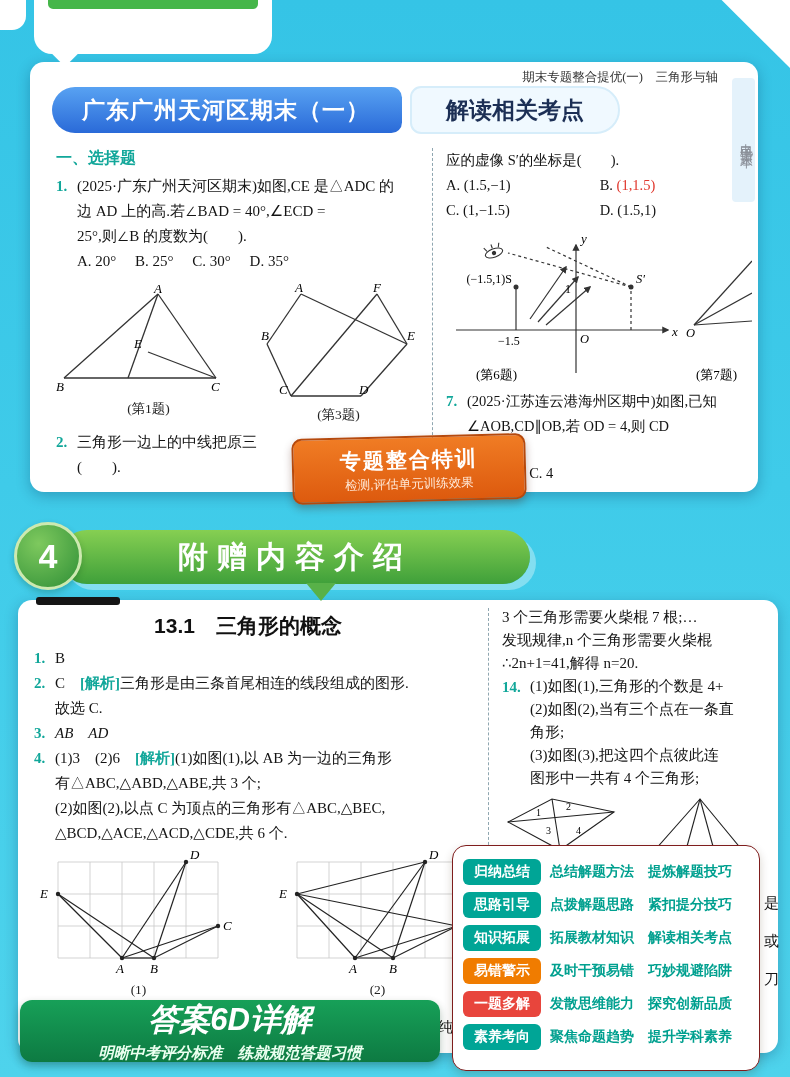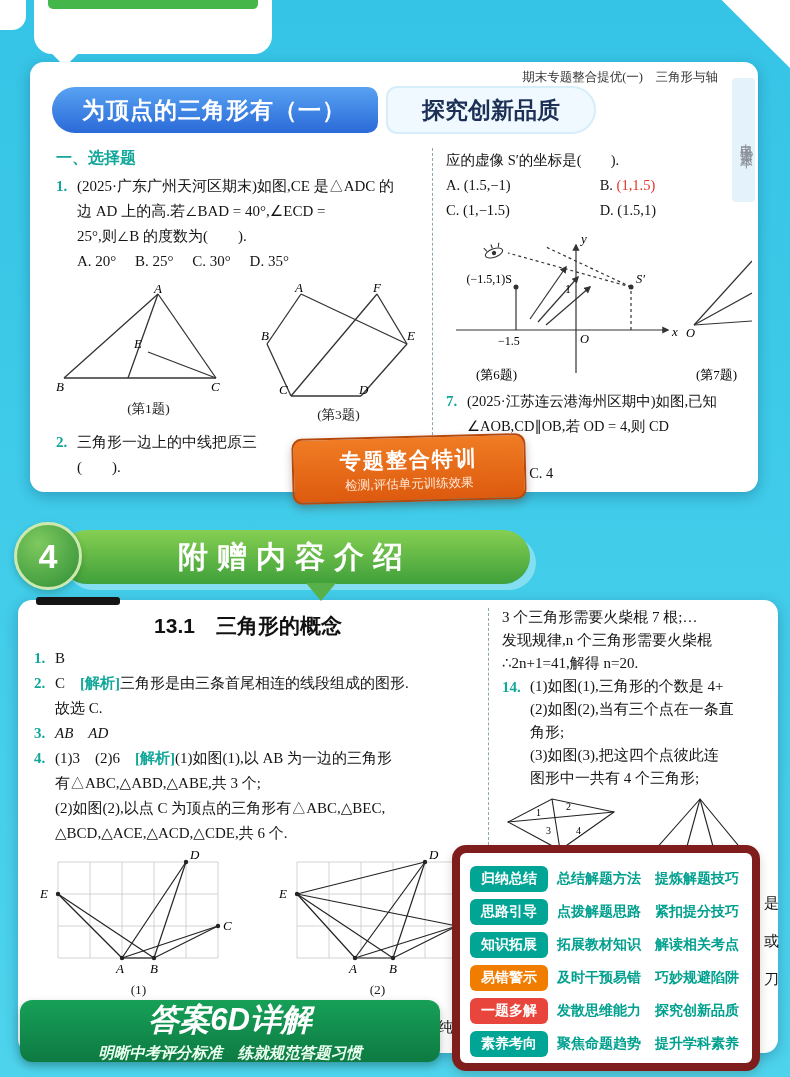--- a/index.html
+++ b/index.html
@@ -51,21 +51,21 @@
     border-top:18px solid #58b148;}
   
   .badge-green{position:absolute;left:20px;top:1000px;width:420px;height:62px;z-index:6;
     background:linear-gradient(180deg,#17a058,#0d7a42);border-radius:12px;display:flex;
     flex-direction:column;align-items:center;justify-content:center;
     box-shadow:0 4px 8px rgba(0,50,20,.3);}
   .badge-green .t1{color:#fff;font-size:31px;font-weight:bold;font-style:italic;}
   .badge-green .t2{color:#eaffef;font-size:15.5px;font-weight:bold;font-style:italic;margin-top:2px;}
   
   .tags-panel{position:absolute;left:452px;top:845px;width:308px;height:226px;z-index:6;
-    background:#fff;border:8px solid #7f1d1d;border-radius:14px;padding:6px 0;
+    background:#fff;border:1px solid #7f1d1d;border-radius:14px;padding:6px 0;
     box-sizing:border-box;box-shadow:0 4px 10px rgba(60,40,0,.2);}
   .tag-row{display:flex;align-items:center;margin:7px 10px;}
   .tag-pill{flex:0 0 78px;text-align:center;color:#fff;font-weight:bold;font-size:14px;
     padding:4px 0;border-radius:6px;}
   .tag-desc{margin-left:9px;font-size:14px;font-weight:bold;color:#00a08f;white-space:nowrap;}
   .fragment{position:absolute;z-index:2;font-family:"Liberation Serif",serif;
     font-size:15px;color:#141414;}
   svg text{font-family:"Liberation Serif",serif;}
 </style>
 </head>
@@ -81,22 +81,22 @@
 <div class="page" style="left:30px;top:62px;width:728px;height:430px;">
 
   <div class="abs serif" style="top:7px;right:40px;font-size:12.5px;color:#333;">期末专题整合提优(一)　三角形与轴</div>
 
   <div class="abs" style="top:16px;right:3px;width:23px;height:124px;background:#e4f2fb;border-radius:4px;
               writing-mode:vertical-rl;text-align:center;font-size:13px;color:#8a8f98;letter-spacing:3px;z-index:3;">
     <span>电子错题本</span>
   </div>
 
   <div class="abs" style="left:22px;top:24px;display:flex;align-items:center;">
-    <div class="pill-blue">为顶点的三角形有（一）</div>
-    <div class="pill-light">探究创新品质</div>
+    <div class="pill-blue">广东广州天河区期末（一）</div>
+    <div class="pill-light">解读相关考点</div>
   </div>
 
   <div class="dashed-v" style="left:402px;top:86px;height:332px;"></div>
 
   <div class="abs" style="left:26px;top:86px;width:372px;">
     <div style="color:#12a79a;font-weight:bold;font-size:16px;margin-bottom:5px;">一、选择题</div>
 
     <div class="q">
       <span class="qnum">1.</span>
       <div class="qline">(2025·广东广州天河区期末)如图,CE 是△ADC 的</div>

